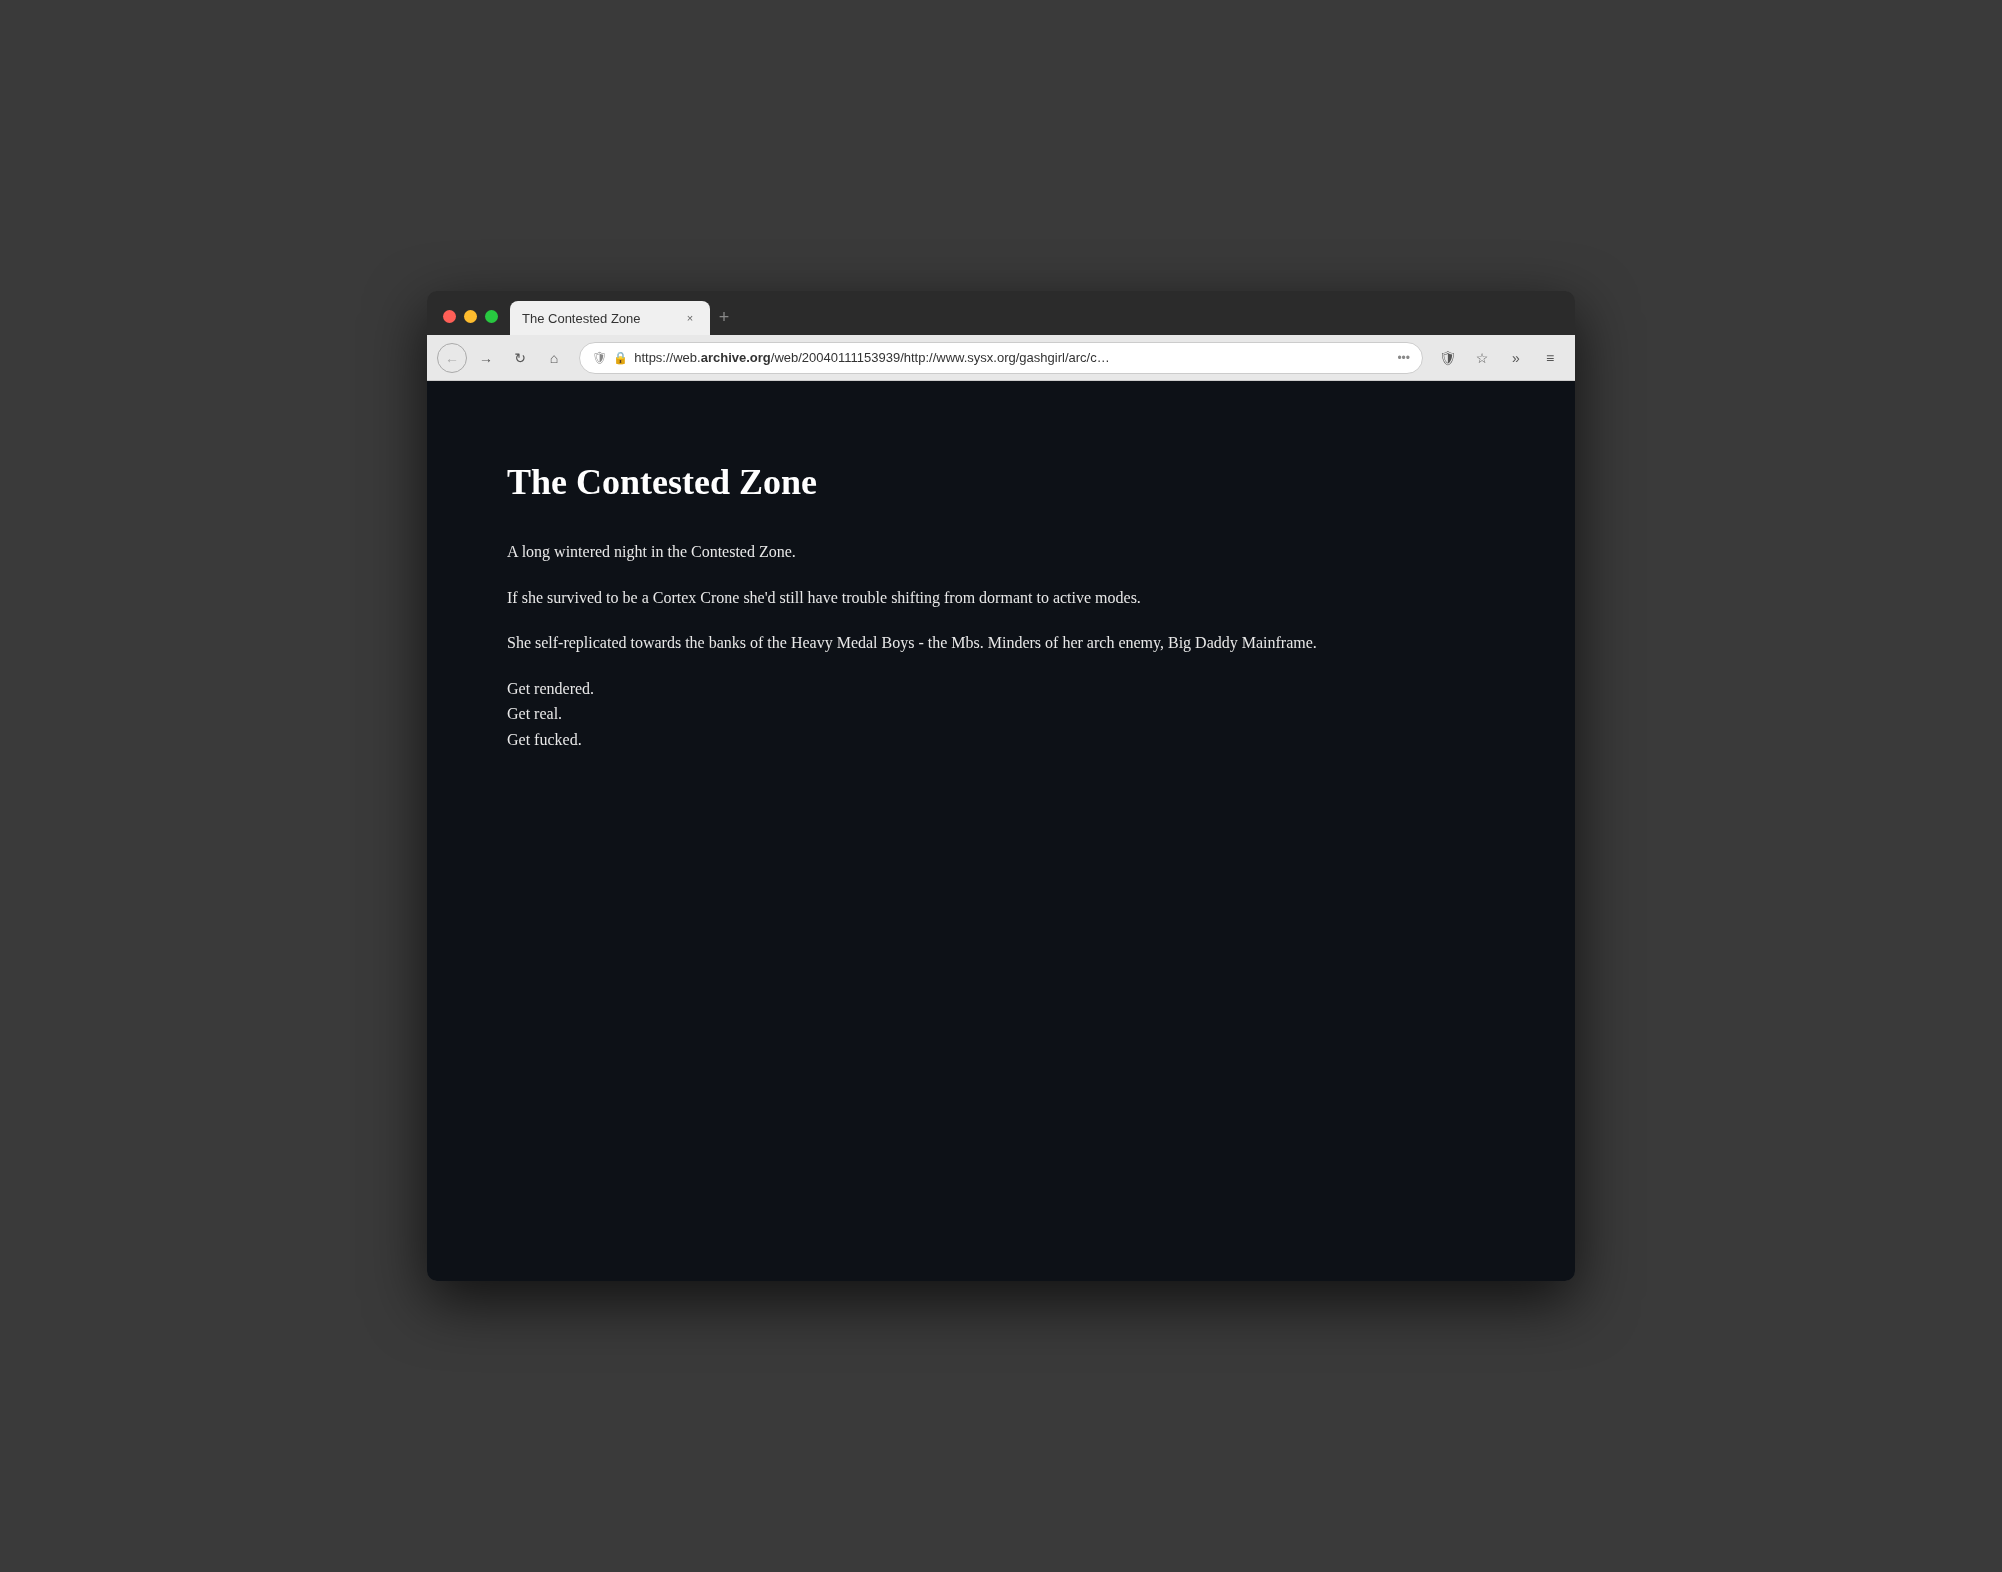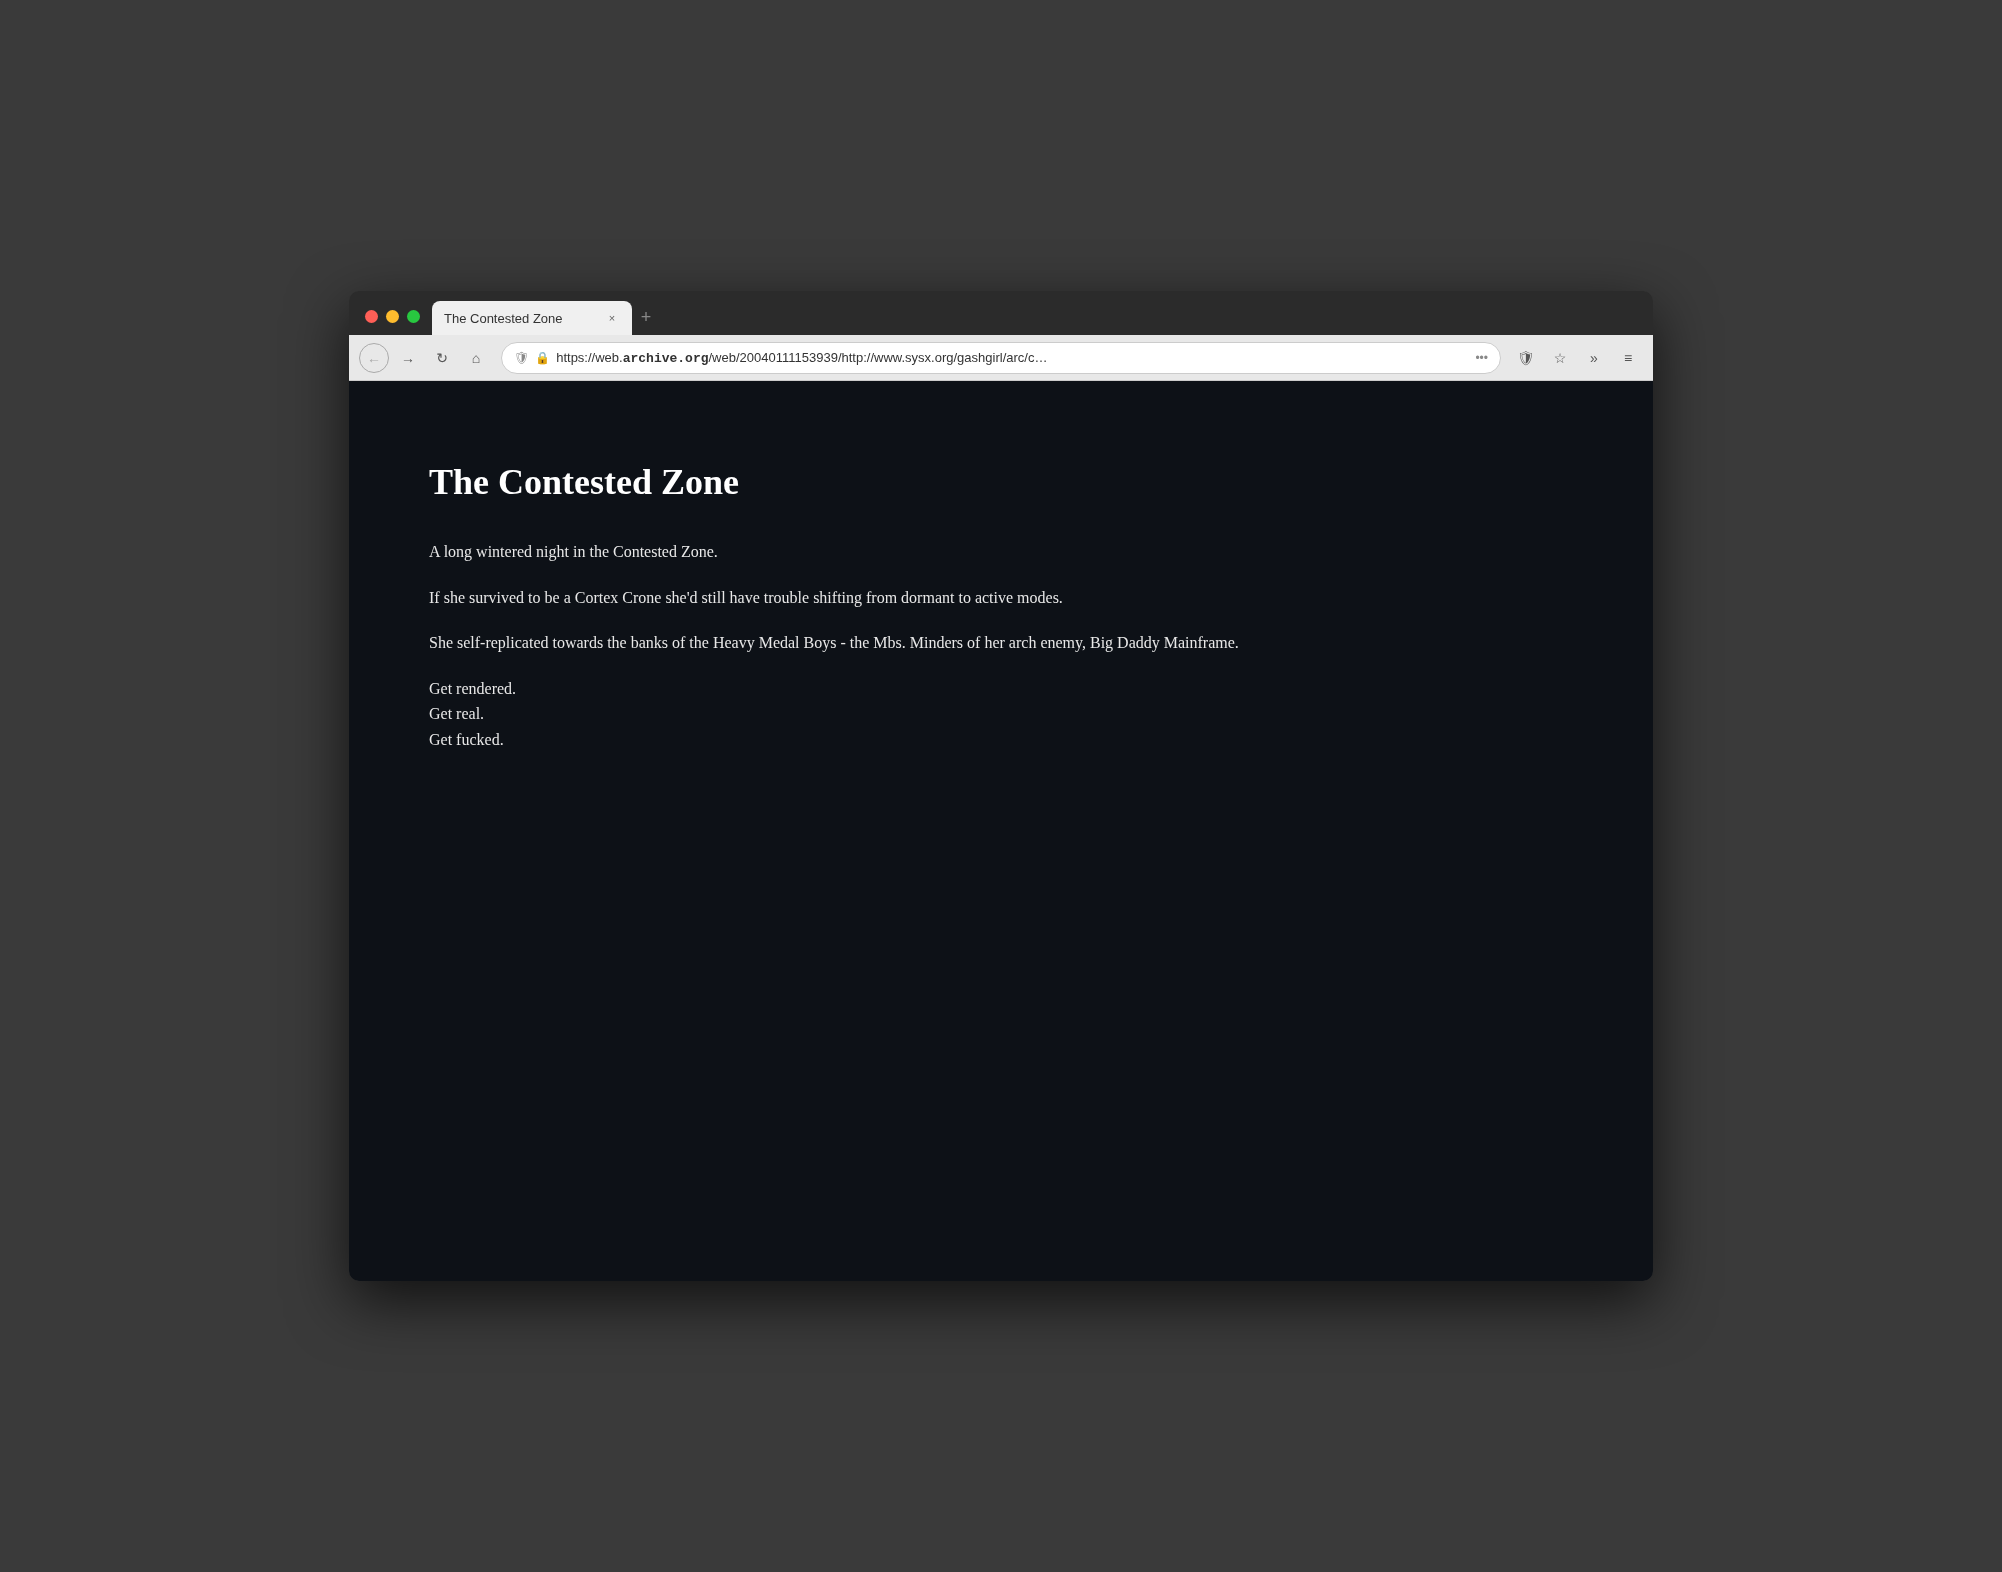--- a/index.html
+++ b/index.html
@@ -7,21 +7,21 @@
     body {
       background: #3a3a3a;
       display: flex;
       justify-content: center;
       align-items: center;
       min-height: 100vh;
       font-family: -apple-system, BlinkMacSystemFont, 'Segoe UI', sans-serif;
     }
 
     .browser-window {
-      width: 1304px;
+      width: 1148px;
       border-radius: 10px;
       overflow: hidden;
       box-shadow: 0 20px 60px rgba(0,0,0,0.7);
     }
 
     
     .title-bar {
       background: #2b2b2b;
       height: 44px;
       display: flex;
@@ -232,21 +232,21 @@
       <span>↻</span>
     </button>
     <button class="nav-btn">
       <span>⌂</span>
     </button>
 
     <div class="address-bar-container">
       <span class="security-icon">🛡</span>
       <span class="lock-icon">🔒</span>
       <span class="address-text">
-        <span>https://web.</span><span style="font-weight:bold;font-family:Liberation Mono, monospace;">archive.org</span><span>/web/20040111153939/http://www.sysx.org/gashgirl/arc/c…</span>
+        <span>https://web.</span><span style="font-weight:bold;">archive.org</span><span>/web/20040111153939/http://www.sysx.org/gashgirl/arc/c…</span>
       </span>
       <span style="color:#888;font-size:12px;cursor:pointer;">•••</span>
     </div>
 
     <div class="toolbar-actions">
       <button class="nav-btn">
         <span>🛡</span>
       </button>
       <button class="nav-btn">
         <span>☆</span>

